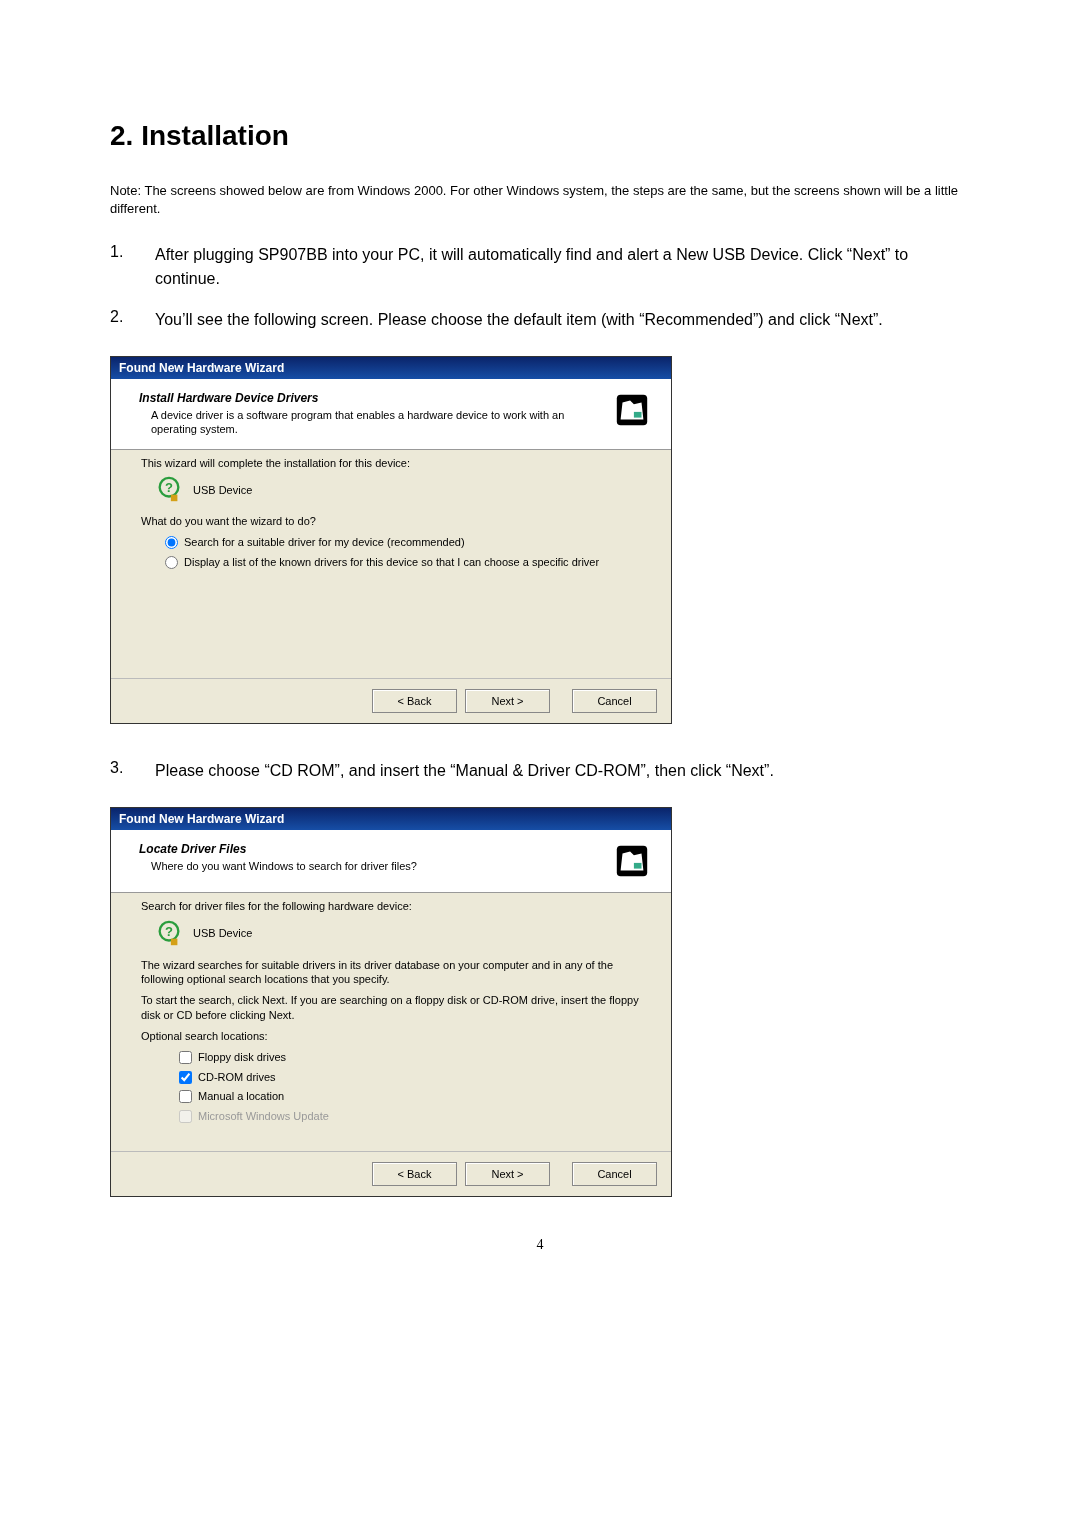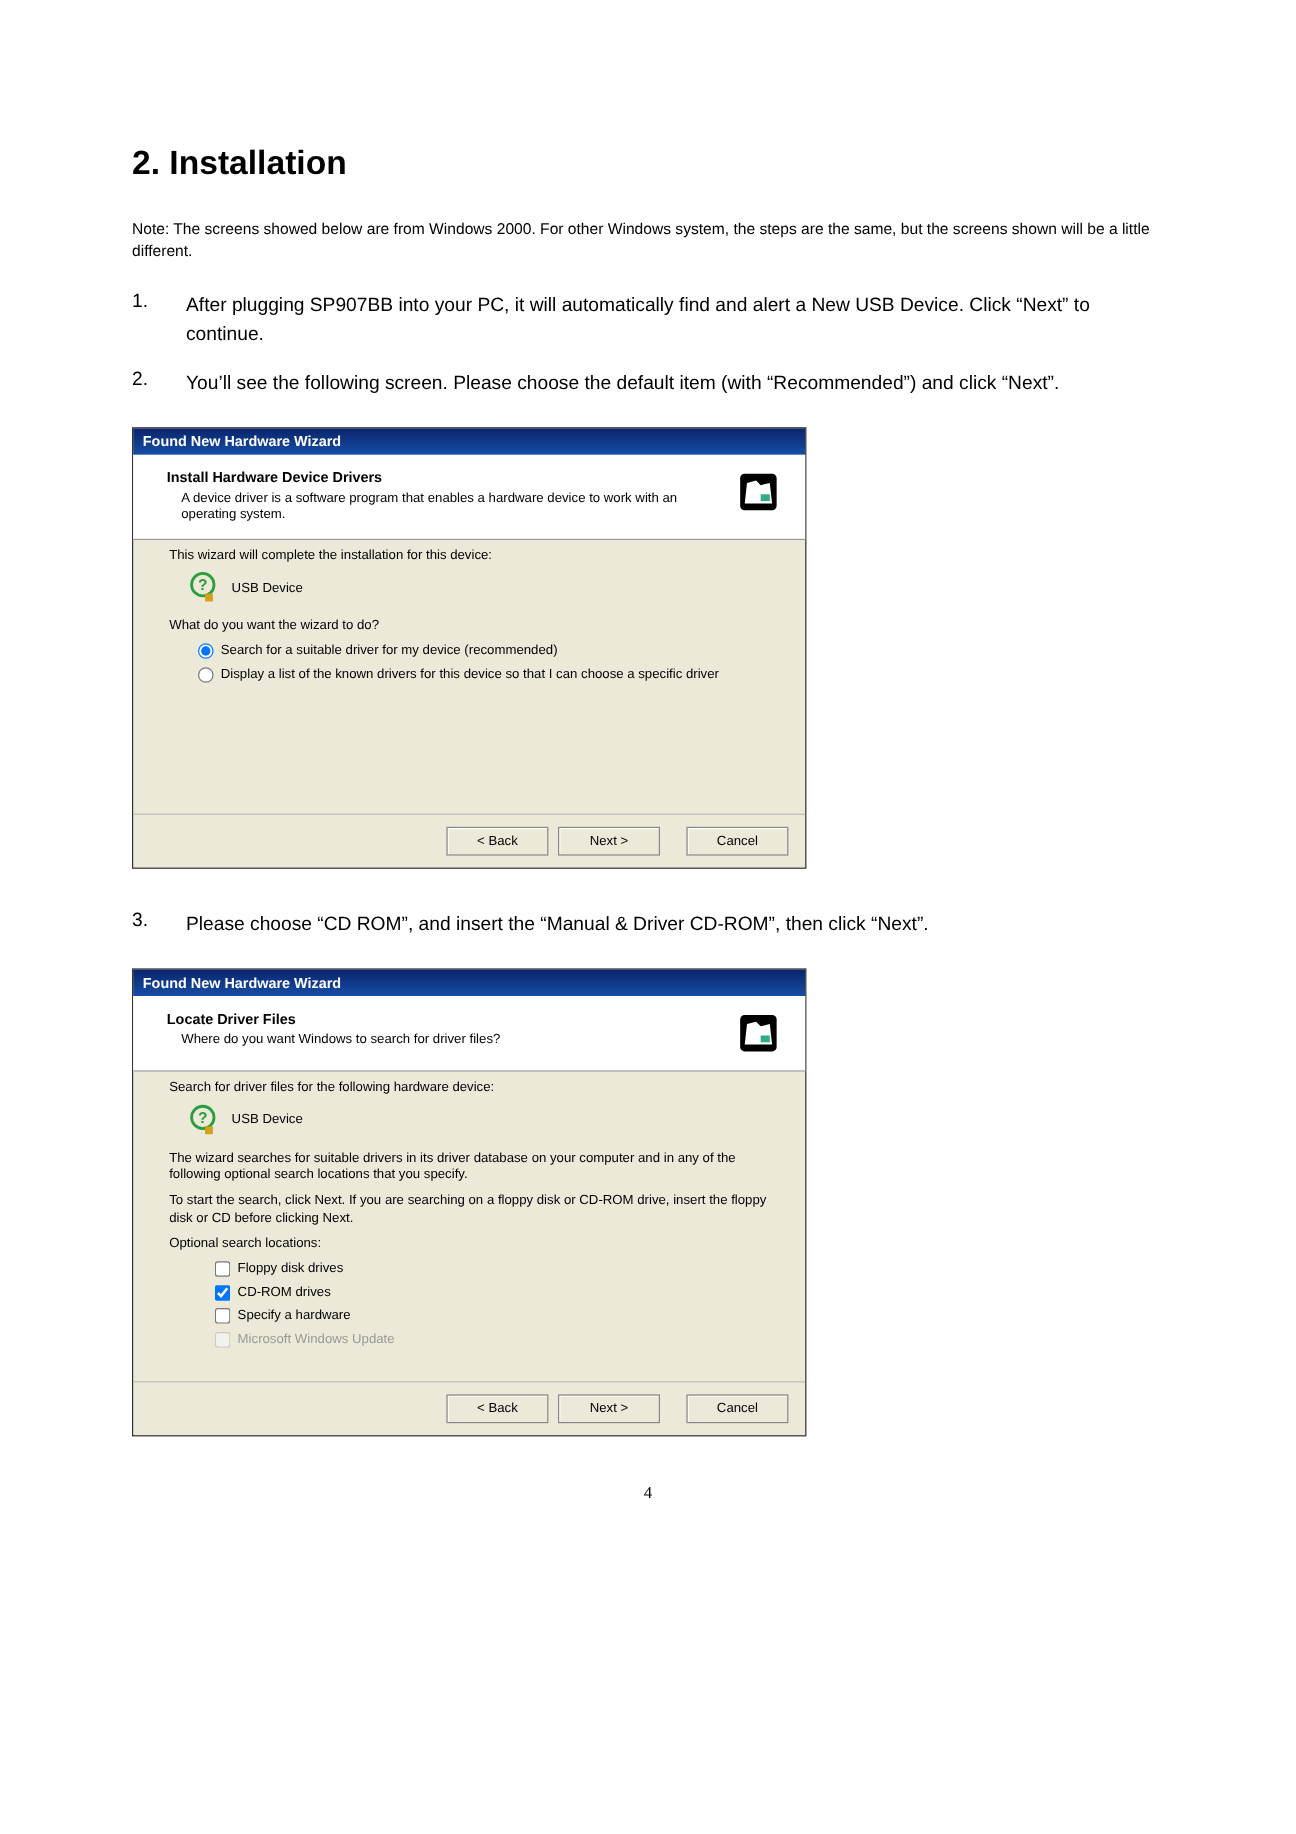--- a/index.html
+++ b/index.html
@@ -66,20 +66,21 @@
   align-items: flex-start;
   gap: 10px;
 }
 .header-text {
   flex: 1;
 }
 .header-text .htitle {
   font-weight: bold;
   font-size: 12px;
   margin-bottom: 3px;
+  font-style: italic;
 }
 .header-text .hsub {
   font-size: 11px;
   line-height: 1.3;
   margin-left: 12px;
 }
 .header-icon {
   width: 38px;
   height: 38px;
   flex-shrink: 0;
@@ -245,21 +246,21 @@
       <div class="check-row">
         <input type="checkbox" style="">
         <span>Floppy disk drives</span>
       </div>
       <div class="check-row">
         <input type="checkbox" checked="" style="">
         <span>CD-ROM drives</span>
       </div>
       <div class="check-row">
         <input type="checkbox" style="">
-        <span>Specify a hardware</span>
+        <span>Manual a location</span>
       </div>
       <div class="check-row">
         <input type="checkbox" disabled="" style="">
         <span class="disabled-text">Microsoft Windows Update</span>
       </div>
     </div>
     <div class="button-row">
       <button class="win-btn">&lt; Back</button>
       <button class="win-btn">Next &gt;</button>
       <button class="win-btn" style="margin-left:14px">Cancel</button>

